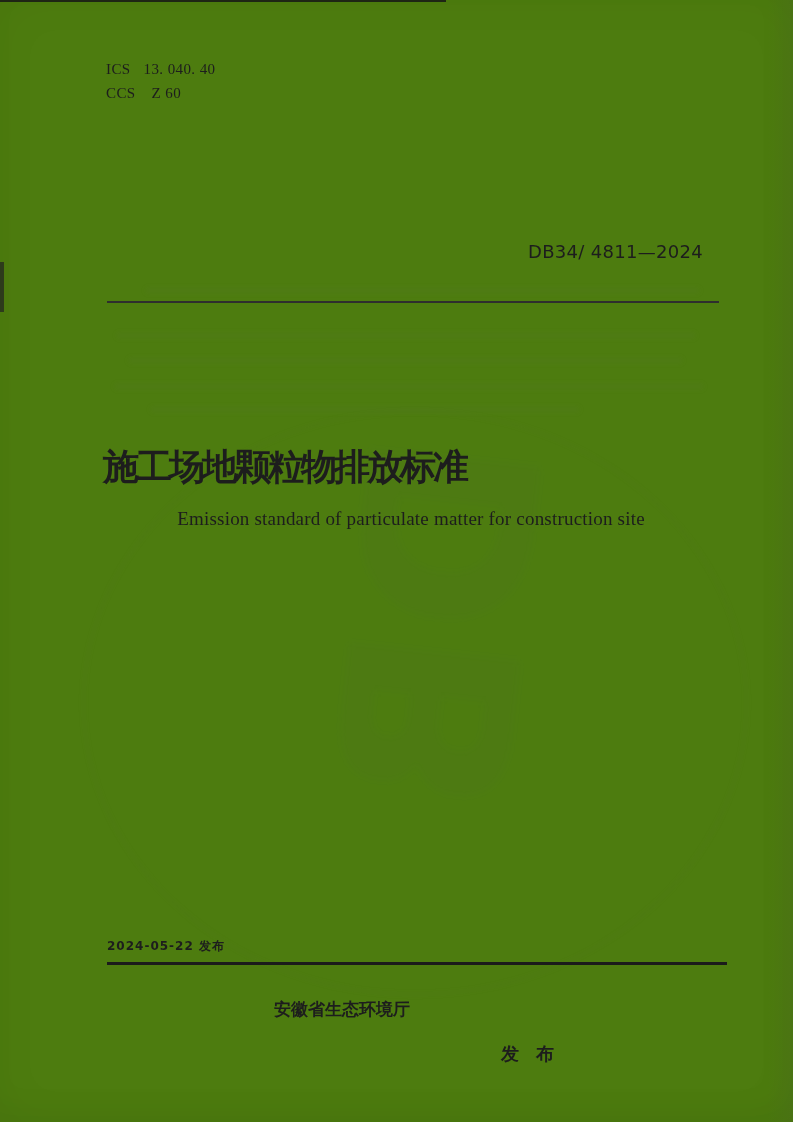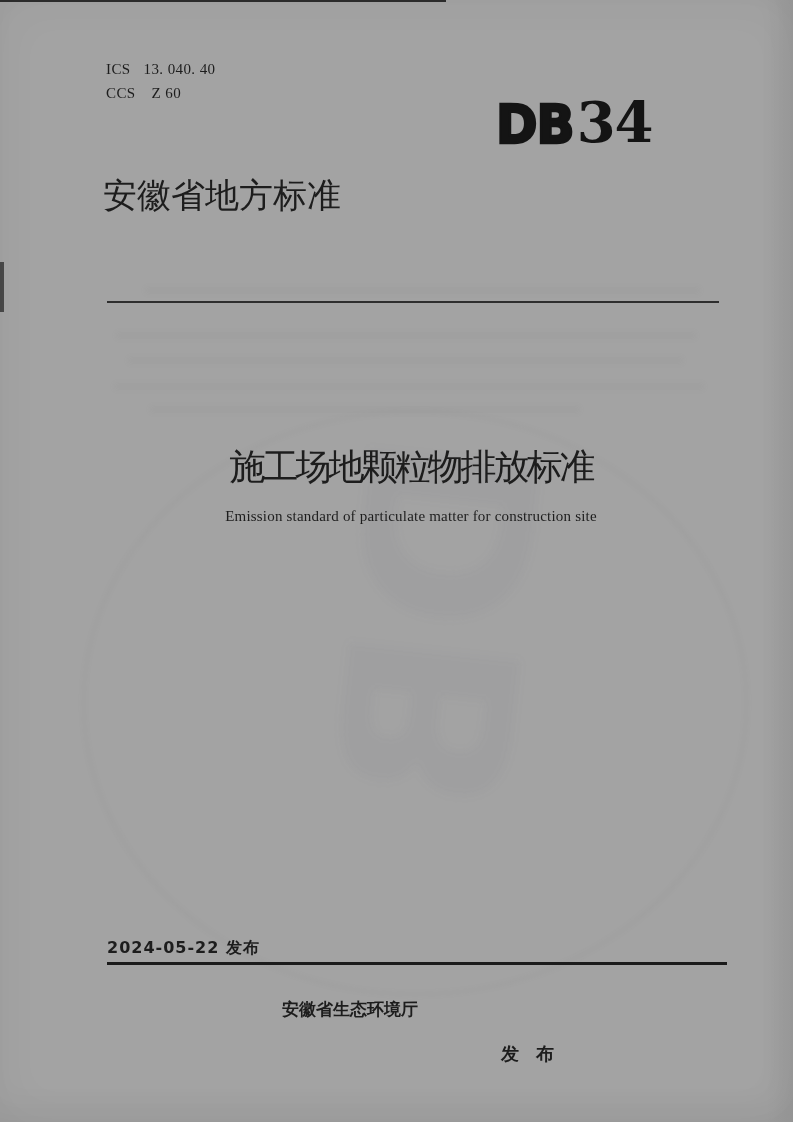--- a/index.html
+++ b/index.html
@@ -1,18 +1,18 @@
 <!DOCTYPE html>
 <html><head>
 <meta charset="utf-8">
 <style>
   html,body{margin:0;padding:0;background:#d9d9d7;}
   .page{
     position:relative;width:793px;height:1122px;margin:0 auto;
-    background:#a3a3a3;color:#1d1d1d;overflow:hidden;
+    background:#4d7c0f;color:#1d1d1d;overflow:hidden;
     font-family:"Liberation Sans",sans-serif;
   }
   .vignette{position:absolute;inset:0;pointer-events:none;
     box-shadow:inset 0 0 50px rgba(0,0,0,0.035), inset -10px -14px 30px rgba(0,0,0,0.04);}
   .edge-right-shade{position:absolute;right:0;top:0;bottom:0;width:26px;
     background:linear-gradient(to right, rgba(0,0,0,0) 0%, rgba(90,90,90,0.08) 100%);}
   .edge-top{position:absolute;left:0;top:0;width:446px;height:2px;background:#161616;opacity:.85;}
   .edge-left{position:absolute;left:0;top:262px;width:4px;height:50px;background:#222;opacity:.7;filter:blur(.5px);}
 
   
@@ -49,32 +49,32 @@
 
   
   .std-number{position:absolute;right:90px;top:241px;font-family:"DejaVu Sans",sans-serif;
     font-size:18px;font-weight:500;letter-spacing:.3px;white-space:nowrap;}
 
   .rule{position:absolute;background:#2e2e2e;}
   .rule-top{left:107px;top:301px;width:612px;height:2px;}
   .rule-bottom{left:107px;top:962px;width:620px;height:3px;background:#1b1b1b;}
 
   
-  .title-cn{position:absolute;left:103px;top:443px;width:616px;text-align:center;
-    font-size:36px;font-weight:400;letter-spacing:-3px;white-space:nowrap;}
+  .title-cn{position:absolute;left:103px;top:443px;width:616px;text-align:left;
+    font-size:36px;font-weight:700;letter-spacing:-3px;white-space:nowrap;}
   .title-en{position:absolute;left:103px;top:508px;width:616px;text-align:center;
-    font-family:"Liberation Serif",serif;font-size:15px;letter-spacing:.2px;white-space:nowrap;}
+    font-family:"Liberation Serif",serif;font-size:19px;letter-spacing:.2px;white-space:nowrap;}
 
   
   .date-row{position:absolute;left:107px;top:938px;width:616px;display:flex;
     justify-content:space-between;font-family:"DejaVu Sans",sans-serif;
-    font-size:16px;font-weight:600;letter-spacing:1px;white-space:nowrap;}
+    font-size:12px;font-weight:600;letter-spacing:1px;white-space:nowrap;}
 
   
-  .pub-block{position:absolute;left:282px;top:1000px;width:189px;
+  .pub-block{position:absolute;left:274px;top:1000px;width:189px;
     font-size:17px;font-weight:600;line-height:20.5px;}
   .pub-line{text-align:justify;text-align-last:justify;white-space:nowrap;}
   .pub-line::after{content:"";display:inline-block;width:100%;}
   .pub-label{position:absolute;left:501px;top:1042px;font-size:18px;font-weight:600;
     letter-spacing:6px;white-space:nowrap;}
 </style>
 </head>
 <body>
 
 <div class="page">
@@ -91,27 +91,23 @@
   <div class="ghost-circle"></div>
   <div class="ghost-db">DB</div>
 
   <div class="code-row ics">
     <span>ICS</span><span class="val">13. 040. 40</span>
   </div>
   <div class="code-row ccs">
     <span>CCS</span><span class="val">Z 60</span>
   </div>
 
-  <div class="logo">
-    <span class="logo-db">DB</span>
-    <span class="logo-num">34</span>
-  </div>
 
-  <div class="category">安徽省地方标准</div>
 
+  <div class="std-number">DB34/ 4811—2024</div>
 
   <div class="rule rule-top"></div>
 
   <div class="title-cn">施工场地颗粒物排放标准</div>
   <div class="title-en">Emission standard of particulate matter for construction site</div>
 
   <div class="date-row">
     <span>2024-05-22 发布</span>
   </div>
 

